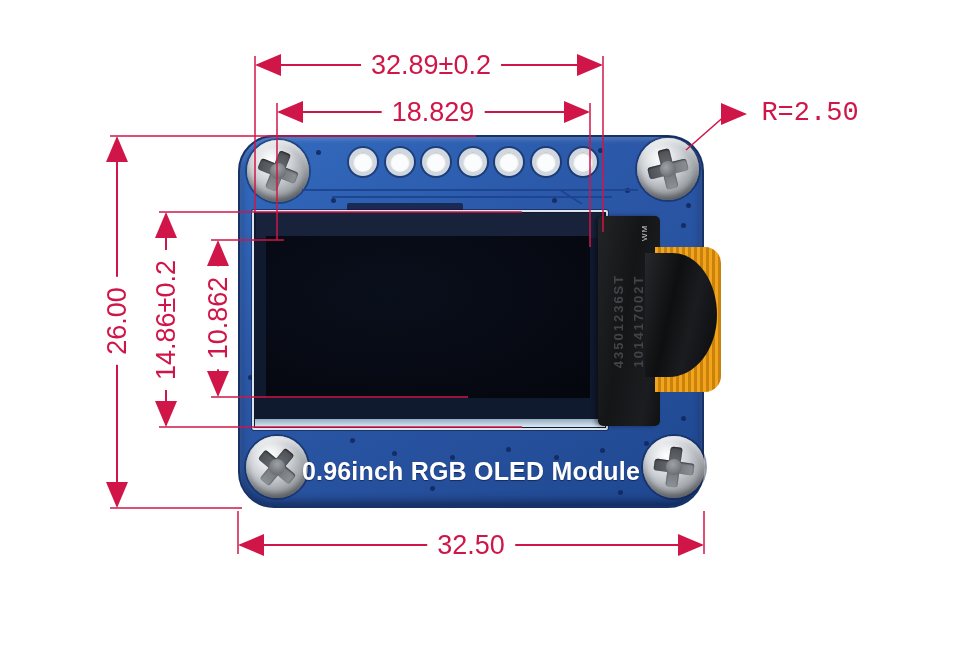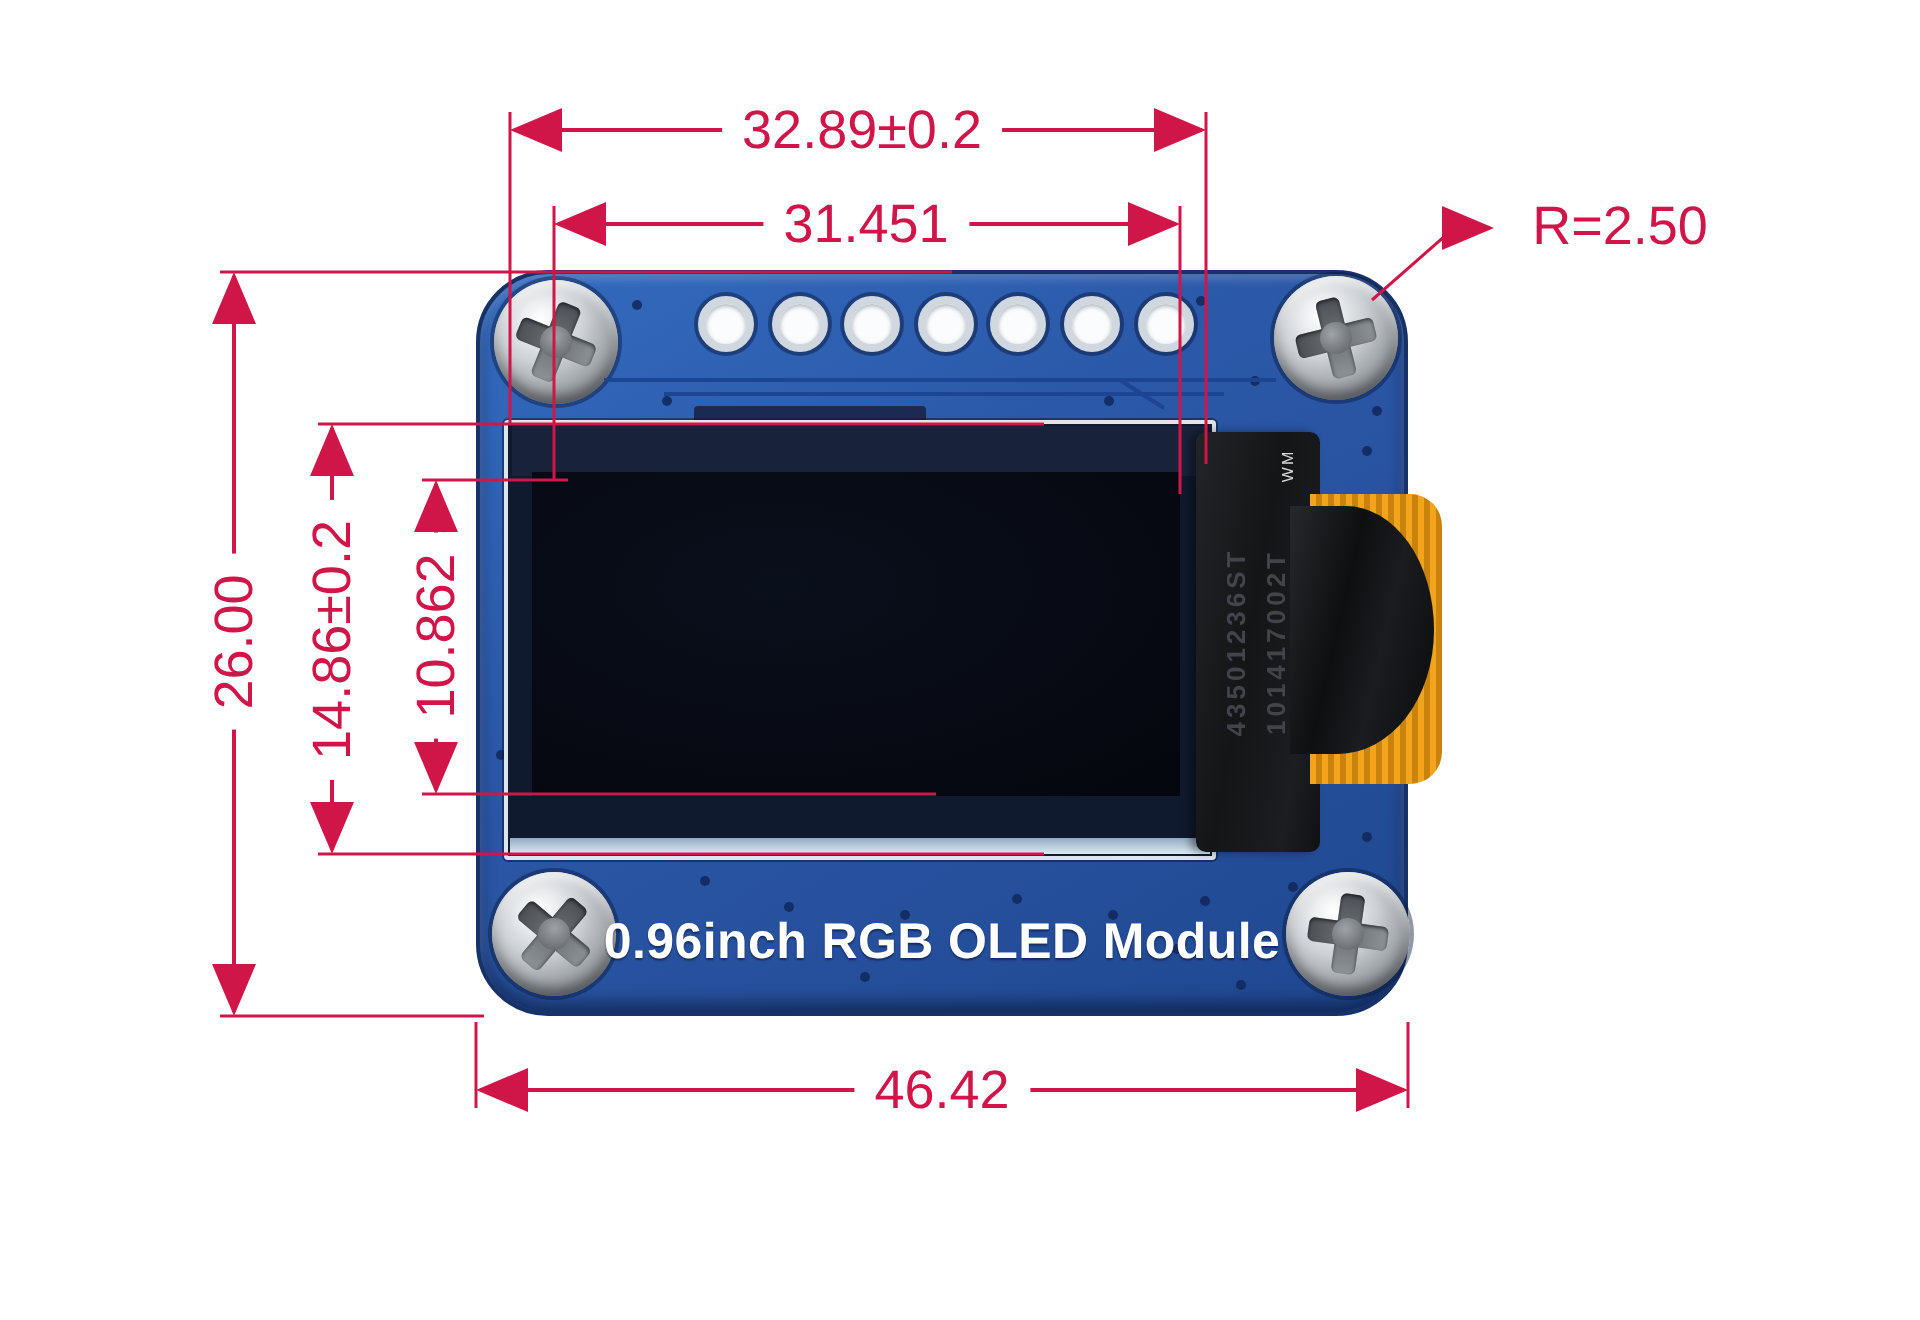--- a/index.html
+++ b/index.html
@@ -196,20 +196,20 @@
       <line class="ext" x1="704" y1="511" x2="704" y2="554"></line>
     </g>
 
     <g>
       <path class="ext" d="M686,150 L727,114 L743,114"></path>
       <line class="dim" x1="730" y1="114" x2="745" y2="114" marker-end="url(#arw)"></line>
     </g>
   </svg>
 
   <span class="dlabel" style="left:431px;top:65px;">32.89±0.2</span>
-  <span class="dlabel" style="left:433px;top:112px;">31.451</span>
+  <span class="dlabel" style="left:433px;top:112px;">18.829</span>
   <span class="dlabel vert" style="left:117px;top:321px;">26.00</span>
   <span class="dlabel vert" style="left:166px;top:320px;">14.86±0.2</span>
   <span class="dlabel vert" style="left:218px;top:318px;">10.862</span>
-  <span class="dlabel" style="left:471px;top:545px;">46.42</span>
-  <span class="dlabel plain" style="left:810px;top:113px;">R=2.50</span>
+  <span class="dlabel" style="left:471px;top:545px;">32.50</span>
+  <span class="dlabel plain" style="left:810px;top:113px;font-family:Liberation Mono, monospace;">R=2.50</span>
 
 </div>
 
 </body></html>

